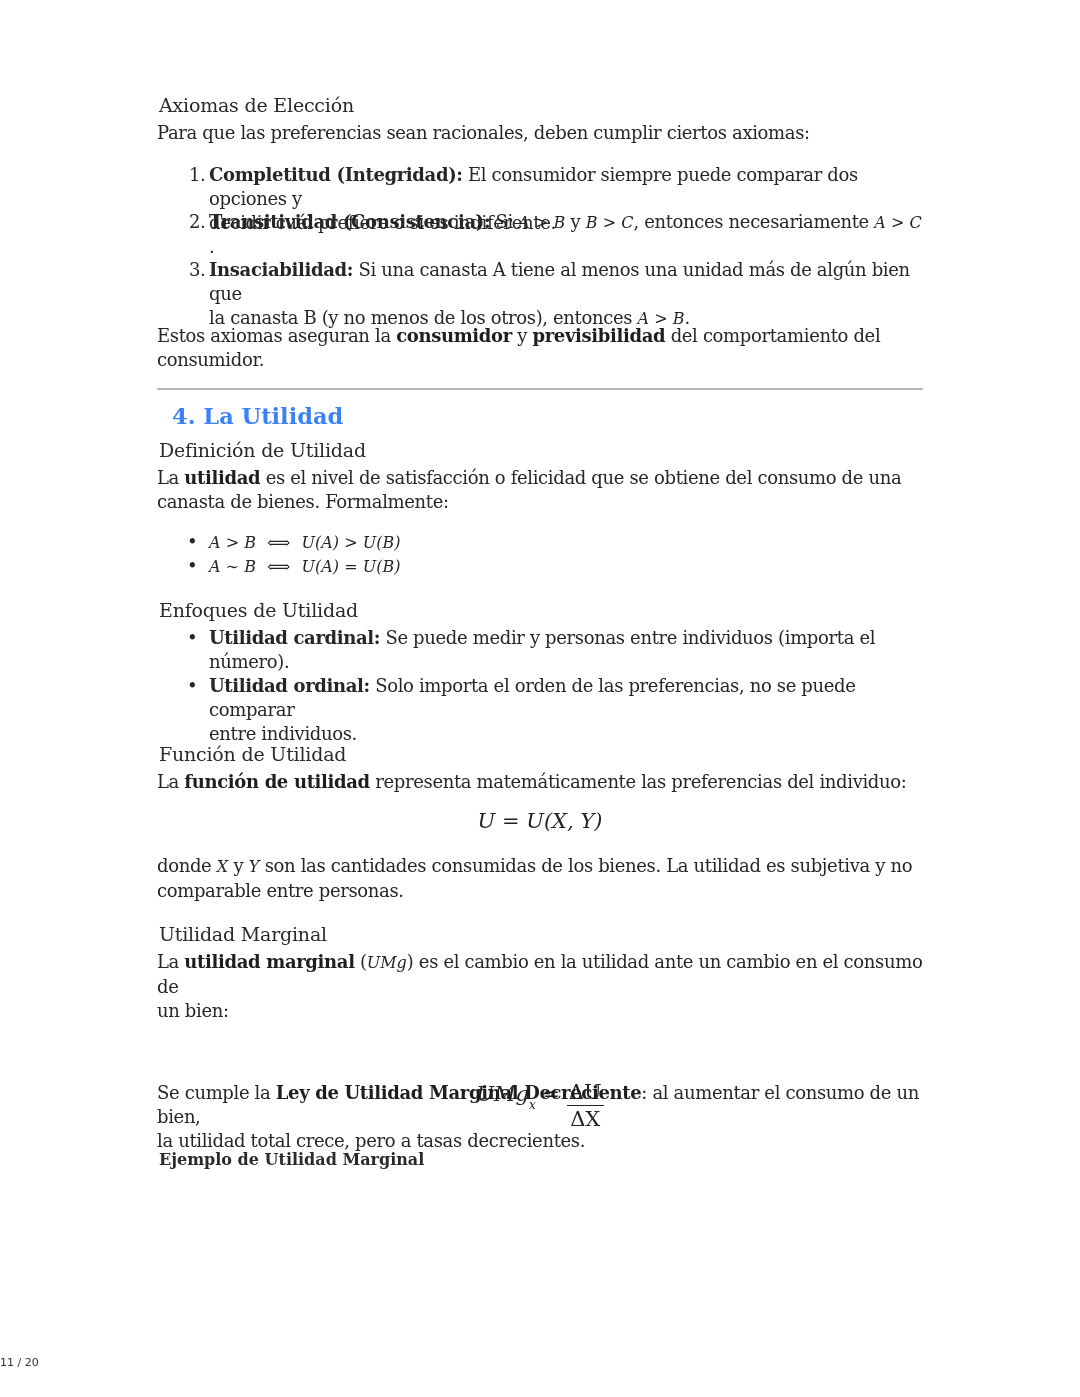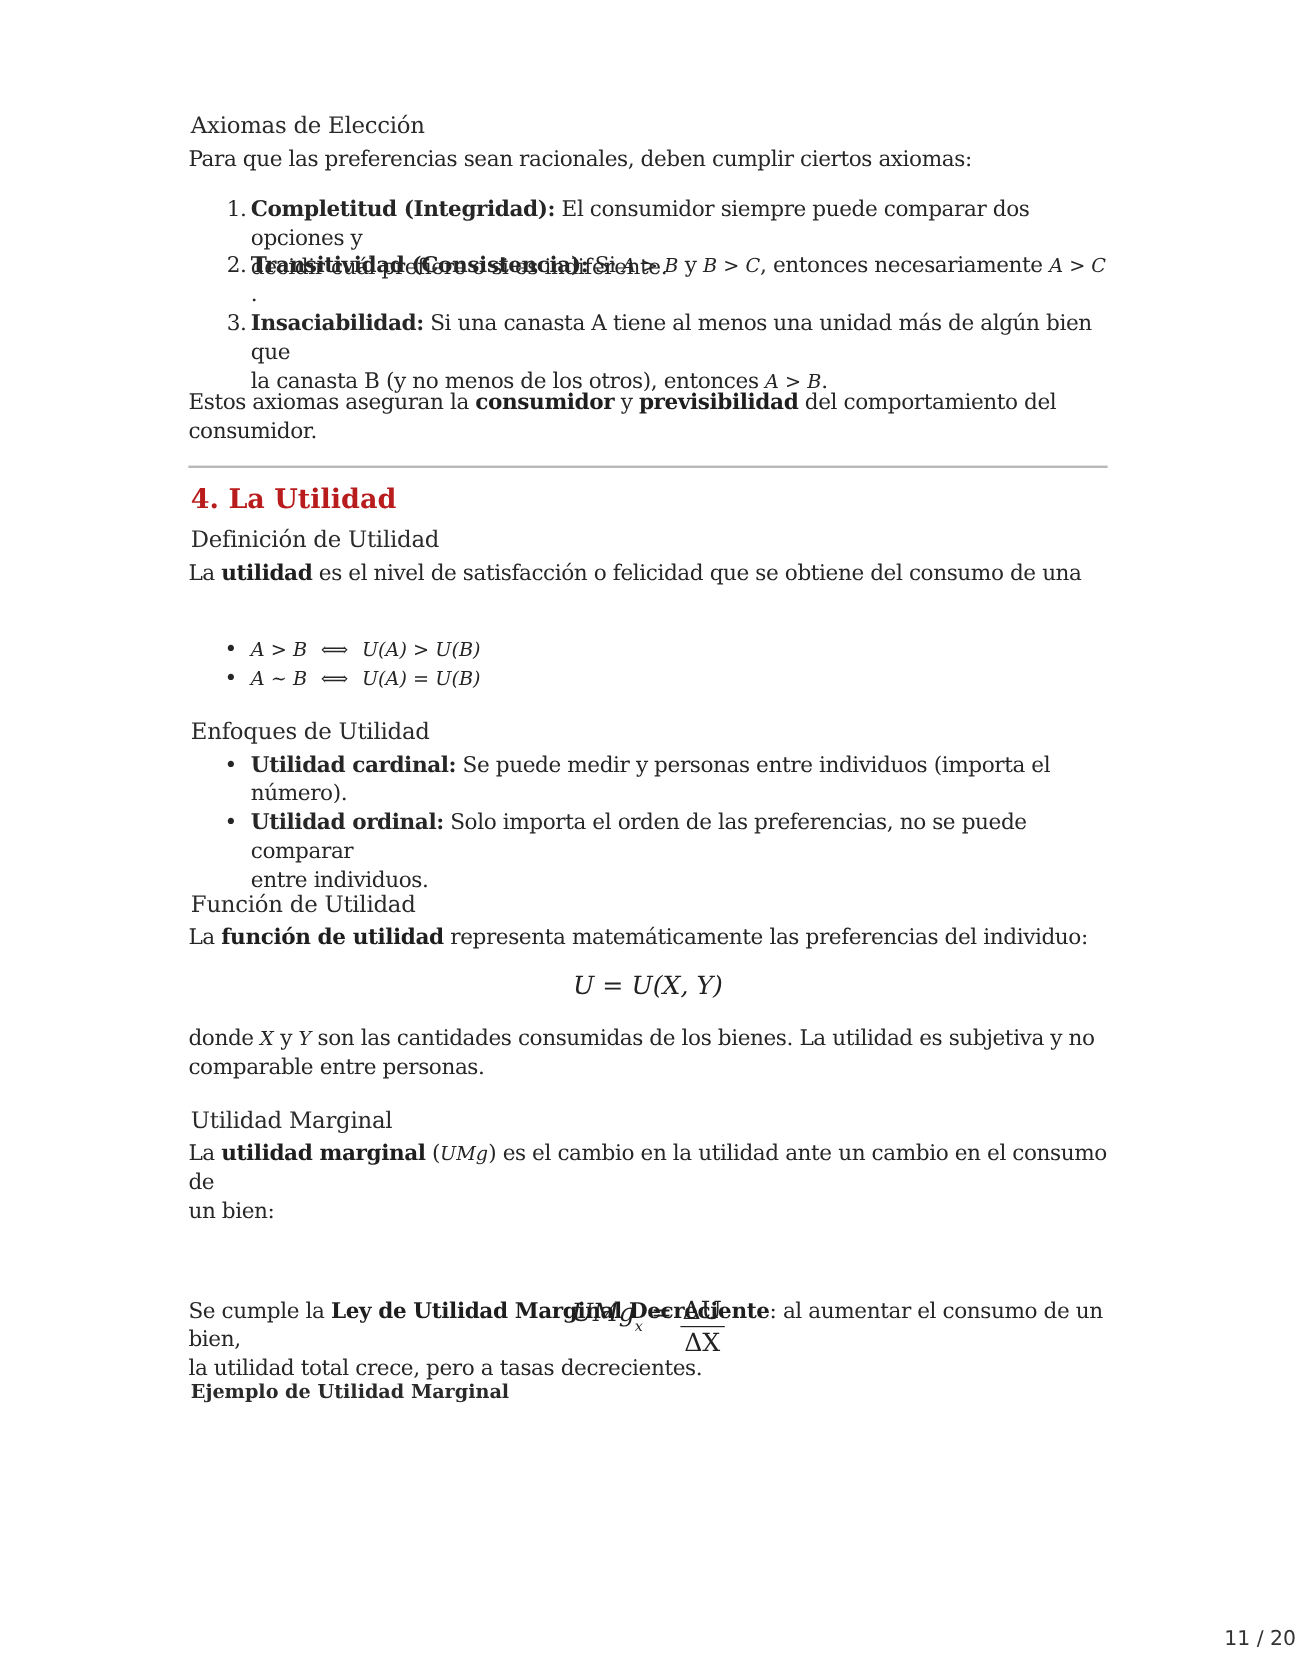--- a/index.html
+++ b/index.html
@@ -7,22 +7,22 @@
       width: 1080px; height: 1397px; position: relative; overflow: hidden;
       font-family: "DejaVu Serif", "Liberation Serif", serif;
       color: #222222;
     }
     .page { position: absolute; left: 157px; top: 0; width: 766px; }
     .h3 {
       position: absolute; left: 2px; font-weight: normal; font-size: 19px;
       color: #2a2a2a; letter-spacing: -0.2px; white-space: nowrap;
     }
     .h2 {
-      position: absolute; left: 2px; font-weight: bold; font-size: 22.5px;
-      color: #b91c1c; white-space: nowrap;
+      position: absolute; left: 15px; font-weight: bold; font-size: 22.5px;
+      color: #3b82f6; white-space: nowrap;
     }
     .h4 {
       position: absolute; left: 2px; font-weight: bold; font-size: 16px;
       color: #2a2a2a; white-space: nowrap;
     }
     .p {
       position: absolute; left: 0; width: 766px; font-size: 18px; line-height: 24px;
       letter-spacing: -0.35px; color: #262626;
     }
     .p b { color: #1e1e1e; }
@@ -38,22 +38,22 @@
       border-top: 2px solid #b8b8b8;
     }
     .display {
       position: absolute; left: 0; width: 766px; text-align: center;
       font-family: "DejaVu Serif", "Liberation Serif", serif; font-style: italic; font-size: 21px;
     }
     .frac { display: inline-block; vertical-align: middle; text-align: center; font-style: normal; margin-top: 24px; }
     .frac .num { display: block; border-bottom: 1.5px solid #222; padding: 0 2px 1px; }
     .frac .den { display: block; padding: 1px 2px 0; }
     .footer {
-      position: absolute; left: 0; top: 1356px; width: 1080px; text-align: right;
-      font-family: "DejaVu Sans", "Liberation Sans", sans-serif; font-size: 17px; color: #333;
+      position: absolute; left: 0; top: 1356px; width: 1080px; text-align: left;
+      font-family: "DejaVu Sans", "Liberation Sans", sans-serif; font-size: 11px; color: #333;
     }
   </style>
 </head>
 <body>
 
 <div class="page">
 
   <div class="h3" style="top:94px;">Axiomas de Elección</div>
   <div class="p" style="top:121px;">Para que las preferencias sean racionales, deben cumplir ciertos axiomas:</div>
 
@@ -80,20 +80,21 @@
     <span>consumidor.</span>
   </div>
 
   <div class="rule"></div>
 
   <div class="h2" style="top:403px;">4. La Utilidad</div>
 
   <div class="h3" style="top:439px;">Definición de Utilidad</div>
   <div class="p" style="top:466px;">
     <span>La </span><b>utilidad</b><span> es el nivel de satisfacción o felicidad que se obtiene del consumo de una</span><br>
+    <span>canasta de bienes. Formalmente:</span>
   </div>
 
   <div class="ul-item" style="top:530px;">
     <span class="bullet">•</span>
     <span class="math">A &gt; B</span>
     <span class="math up" style="margin:0 6px;">⟺</span>
     <span class="math">U(A) &gt; U(B)</span>
   </div>
   <div class="ul-item" style="top:554px;">
     <span class="bullet">•</span>

